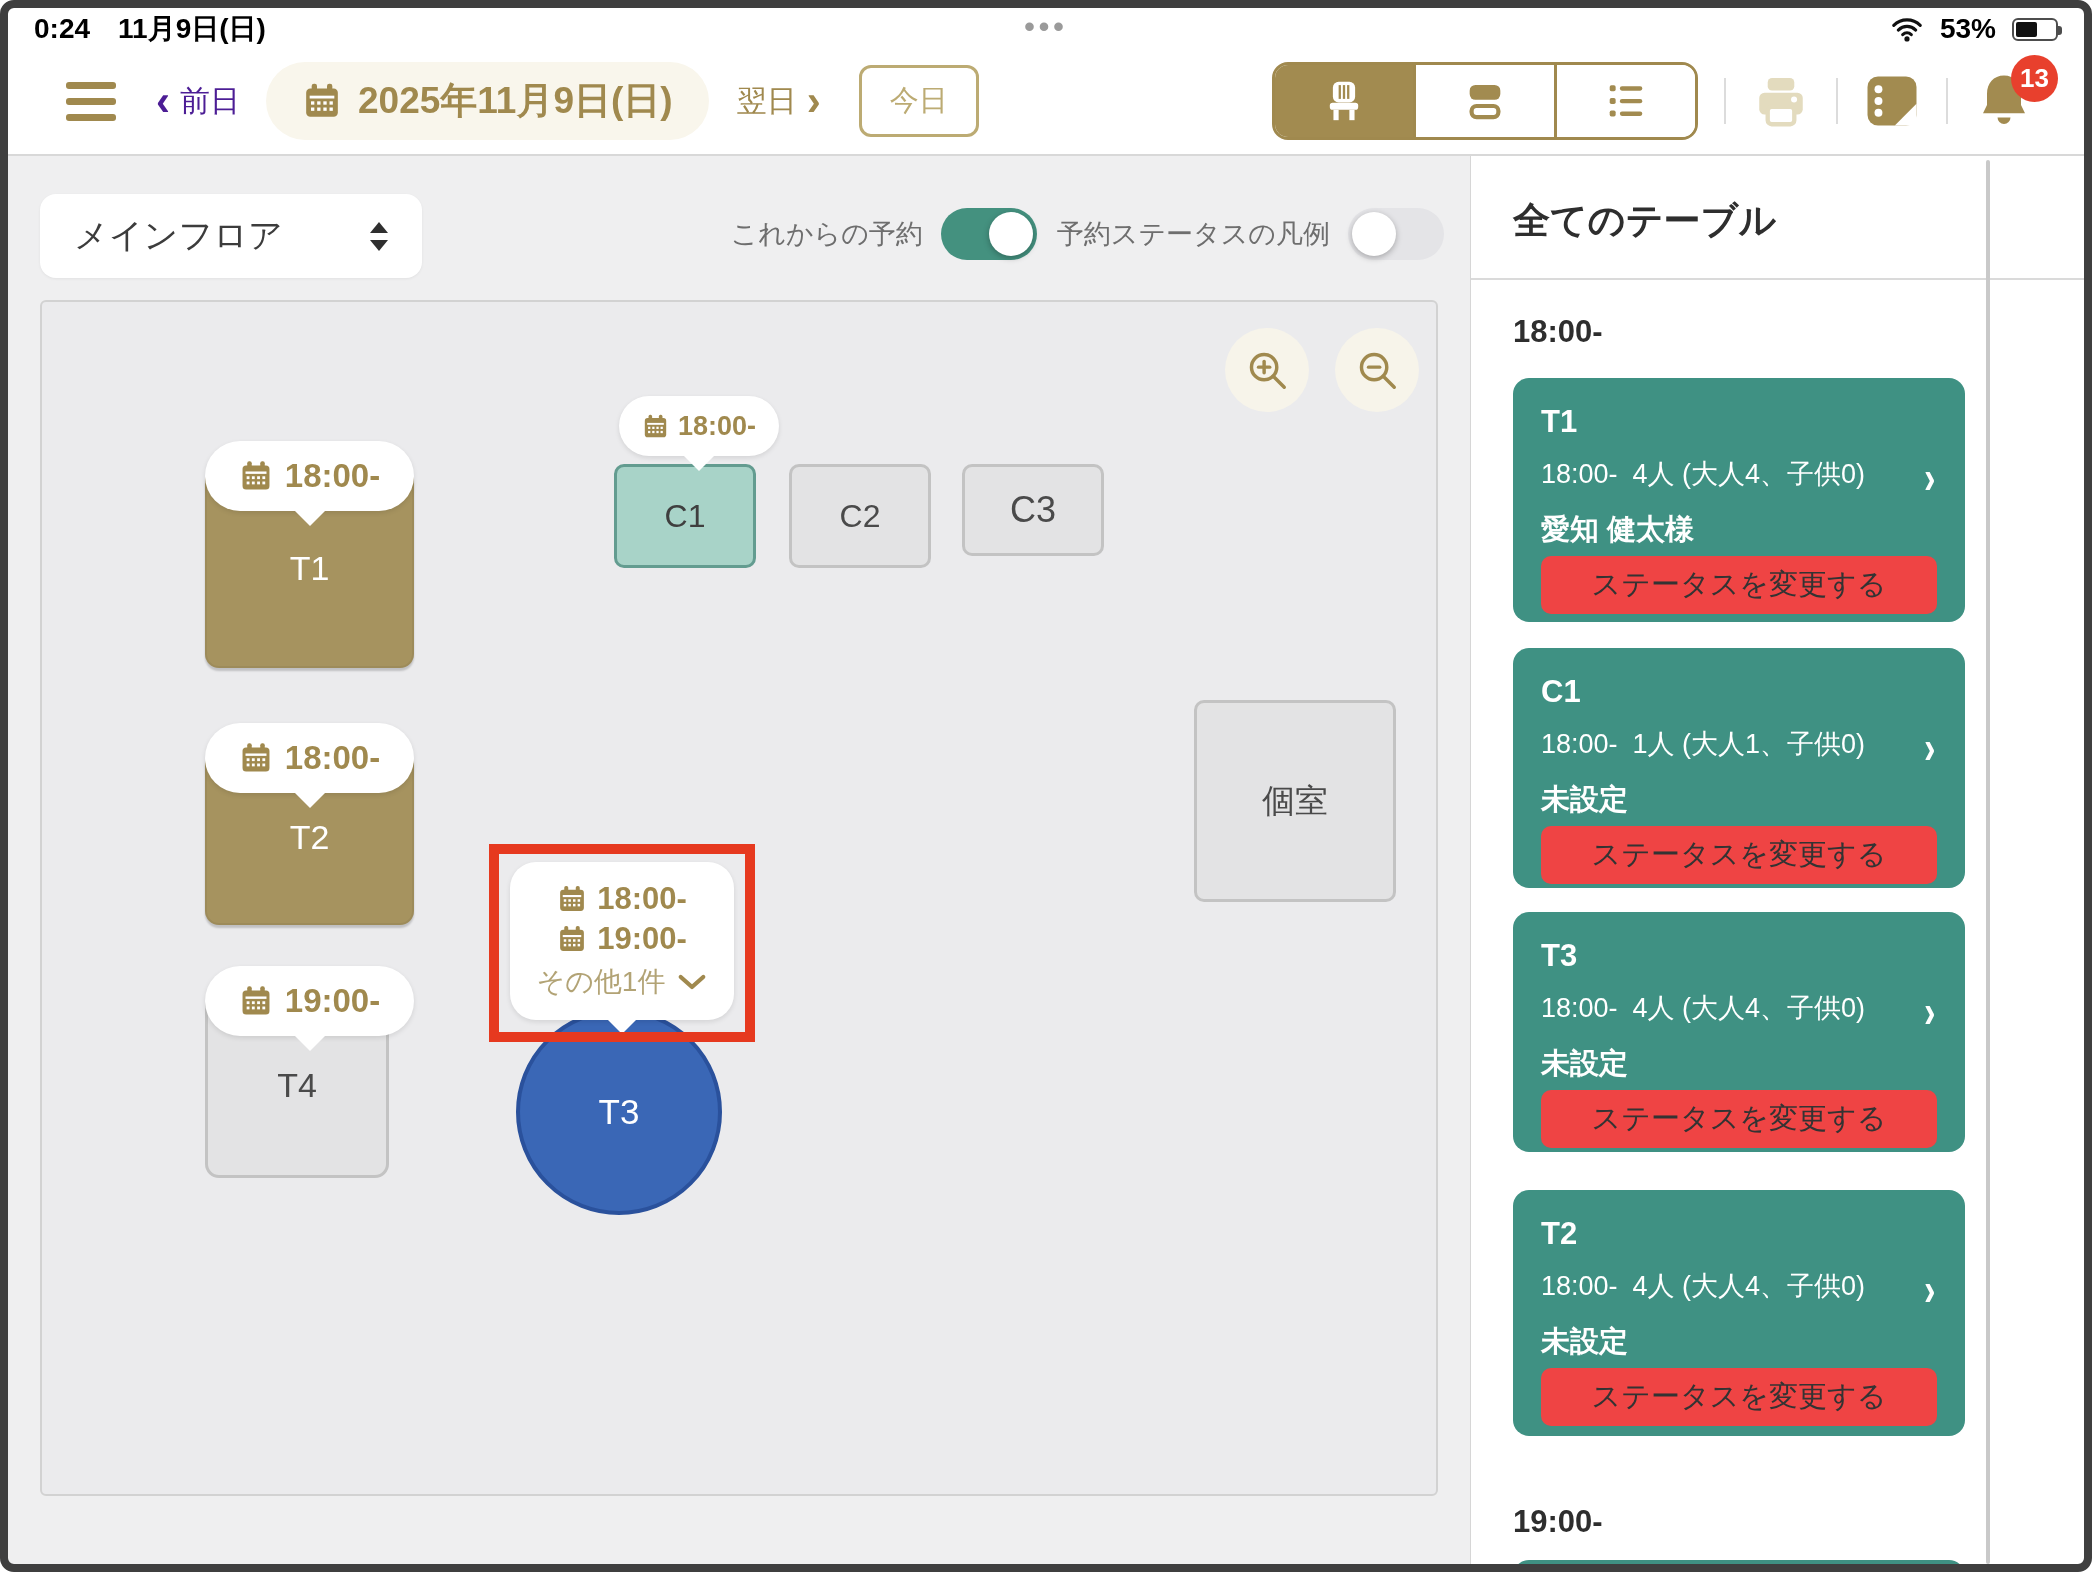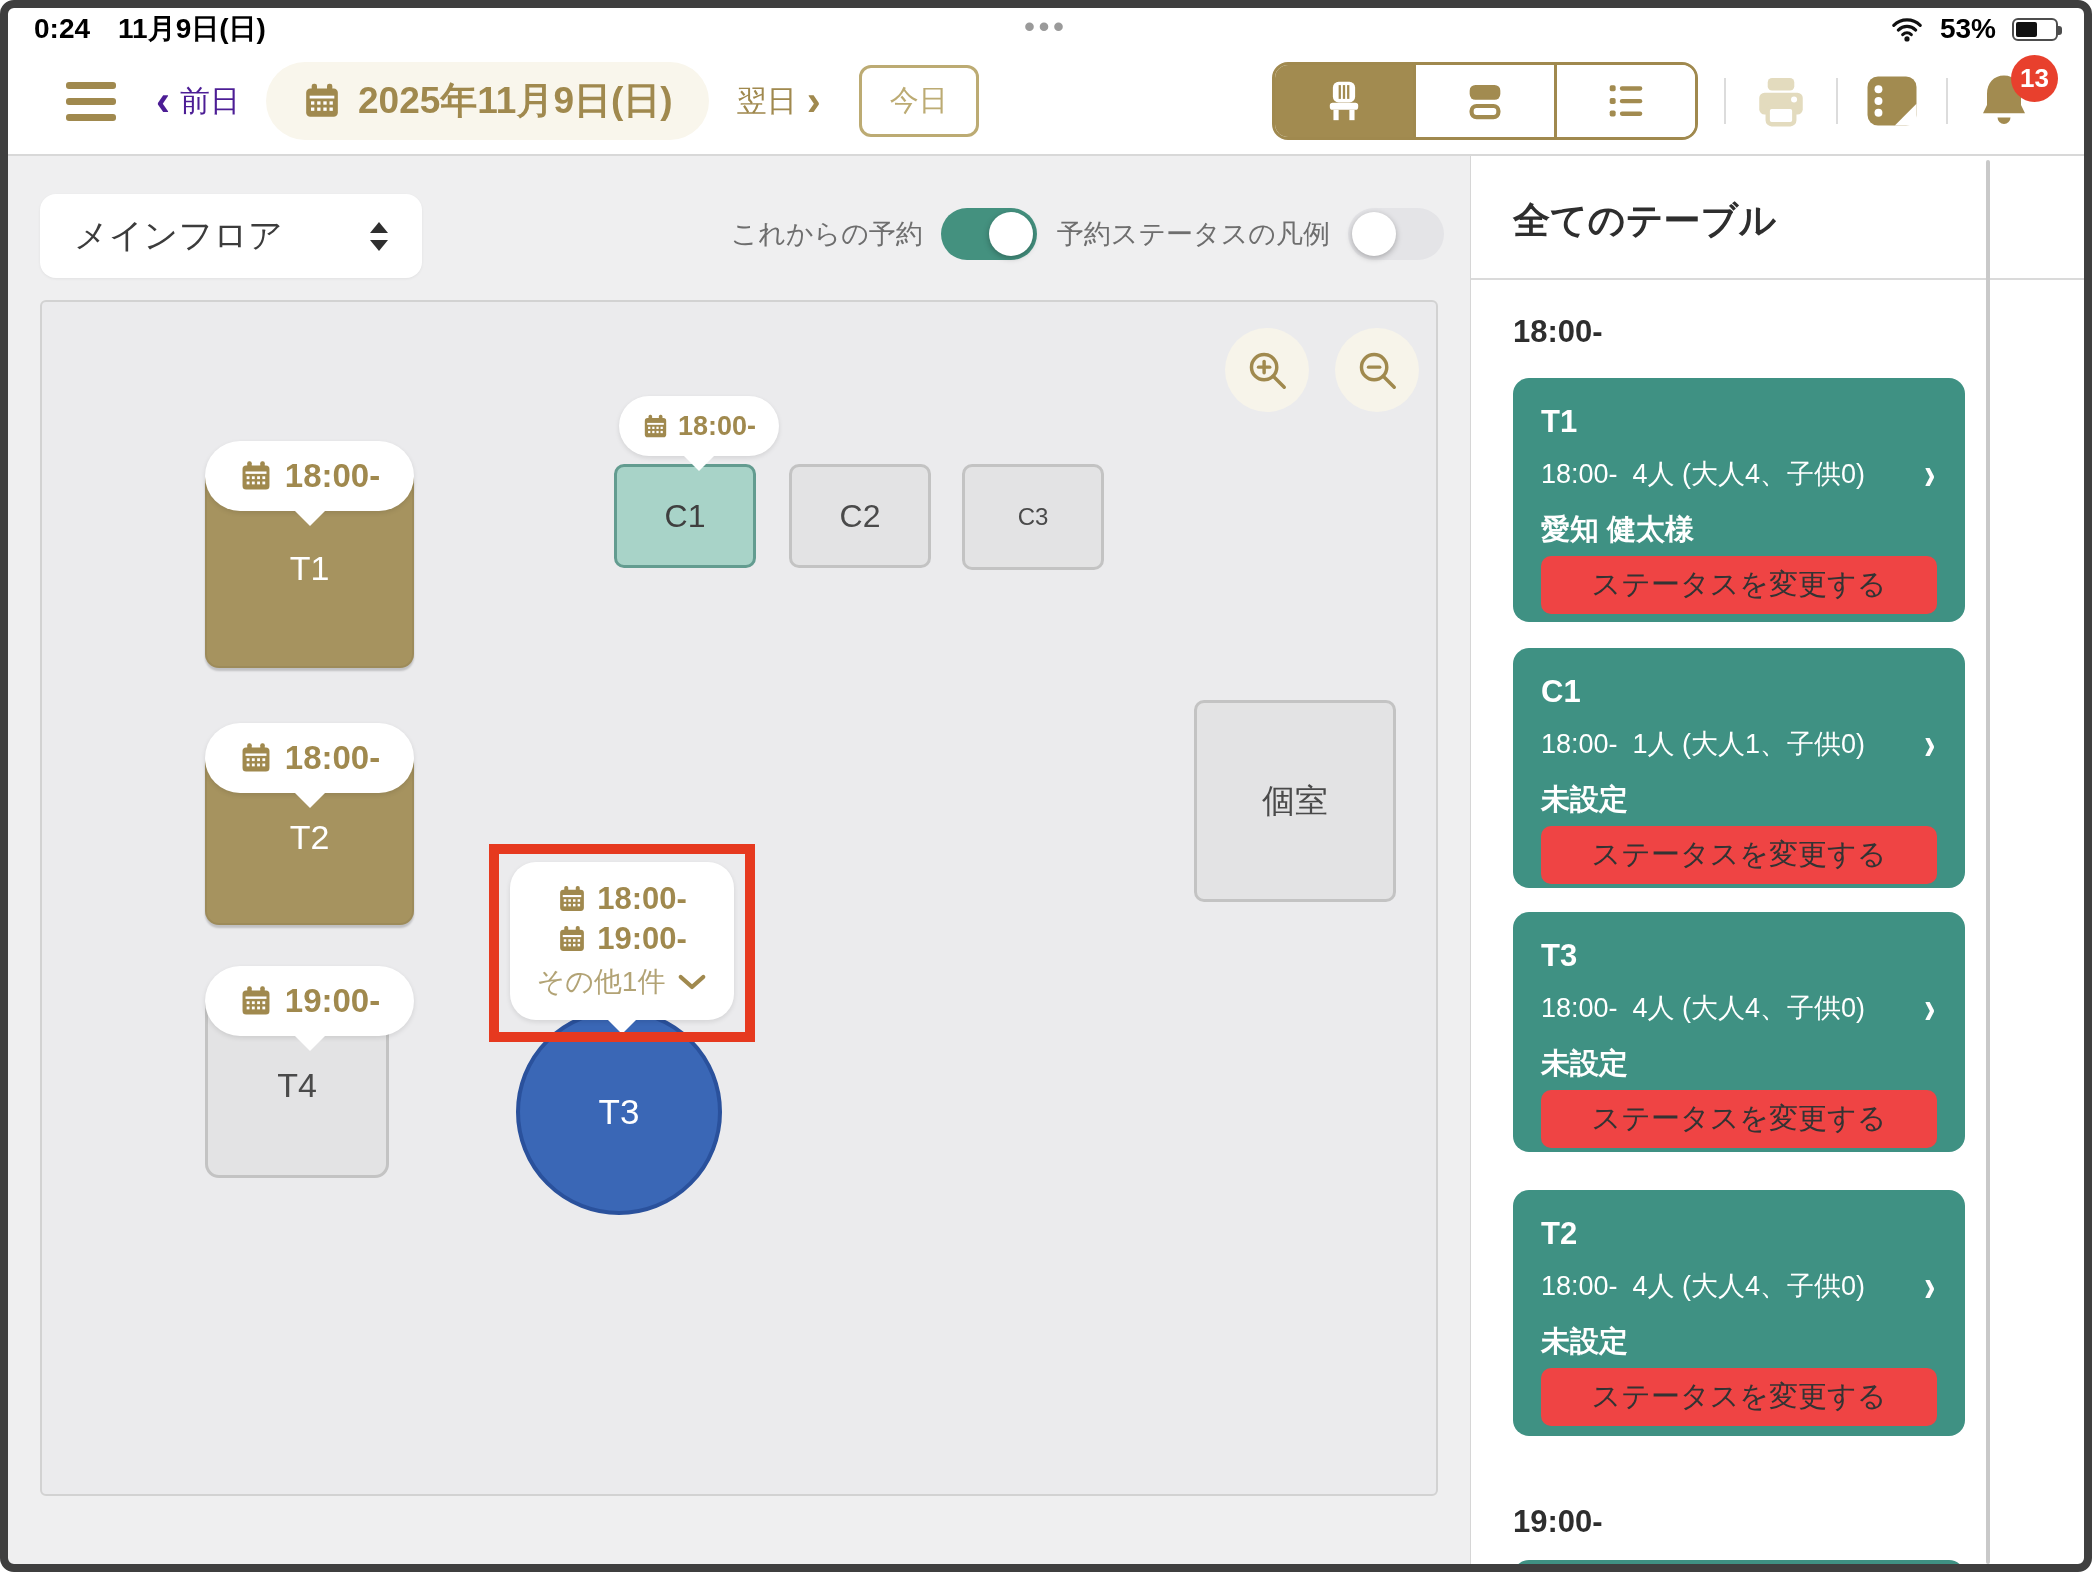--- a/index.html
+++ b/index.html
@@ -91,21 +91,21 @@
   .b-more{display:flex;align-items:center;gap:12px;font-size:28px;color:#b2a375;margin-top:2px;}
   .redbox{position:absolute;border:10px solid #e6391f;z-index:3;box-sizing:border-box;}
 
   
   .sb-title{position:absolute;left:42px;top:40px;font-size:37px;font-weight:bold;color:#2e2e2e;}
   .sb-divider{position:absolute;left:0;right:0;top:122px;height:2px;background:#dadada;}
   .sb-sec{position:absolute;left:42px;font-size:31px;font-weight:bold;color:#2e2e2e;}
   .res-card{position:absolute;left:42px;width:452px;background:#3f9183;border-radius:16px;padding:26px 28px;
             box-sizing:border-box;color:#fff;}
   .rc-id{font-size:31px;font-weight:bold;margin-bottom:16px;}
-  .rc-row{display:flex;align-items:center;justify-content:space-between;gap:40px;}
+  .rc-row{display:flex;align-items:flex-end;justify-content:space-between;gap:40px;}
   .rc-info{font-size:27px;white-space:pre;}
   .rc-chev{font-size:46px;line-height:0.6;font-weight:bold;transform:scaleX(.75);}
   .rc-status{font-size:29px;font-weight:bold;margin-top:18px;}
   .rc-btn{margin-top:6px;height:58px;background:#ef4444;border-radius:10px;display:flex;align-items:center;
           justify-content:center;font-size:29px;color:#333;}
   .sb-next-card{position:absolute;left:42px;top:1404px;width:452px;height:60px;background:#3f9183;border-radius:16px 16px 0 0;}
   .sb-scroll{position:absolute;right:94px;top:4px;bottom:0;width:4px;background:#c9c9c9;border-radius:2px;}
 </style>
 </head>
 <body>
@@ -324,21 +324,21 @@
         </div>
         <div class="bubble small" style="left:577px;top:94px;width:160px;height:60px;">
           <svg class="cal" viewBox="0 0 24 24" style="color:#a0894e">
               <use href="#cal-icon"></use>
             </svg>
           <span>18:00-</span>
         </div>
         <div class="tbl counter-gray" style="left:747px;top:162px;width:142px;height:104px;font-size:32px;">
           <span>C2</span>
         </div>
-        <div class="tbl counter-gray" style="left:920px;top:162px;width:142px;height:106px;font-size:24px;">
+        <div class="tbl counter-gray" style="left:920px;top:162px;width:142px;height:92px;font-size:36px;">
           <span>C3</span>
         </div>
 
         <div class="tbl private" style="left:1152px;top:398px;width:202px;height:202px;">
           <span>個室</span>
         </div>
 
         <div class="t3-circle" style="left:474px;top:707px;width:206px;height:206px;">
           <span>T3</span>
         </div>

